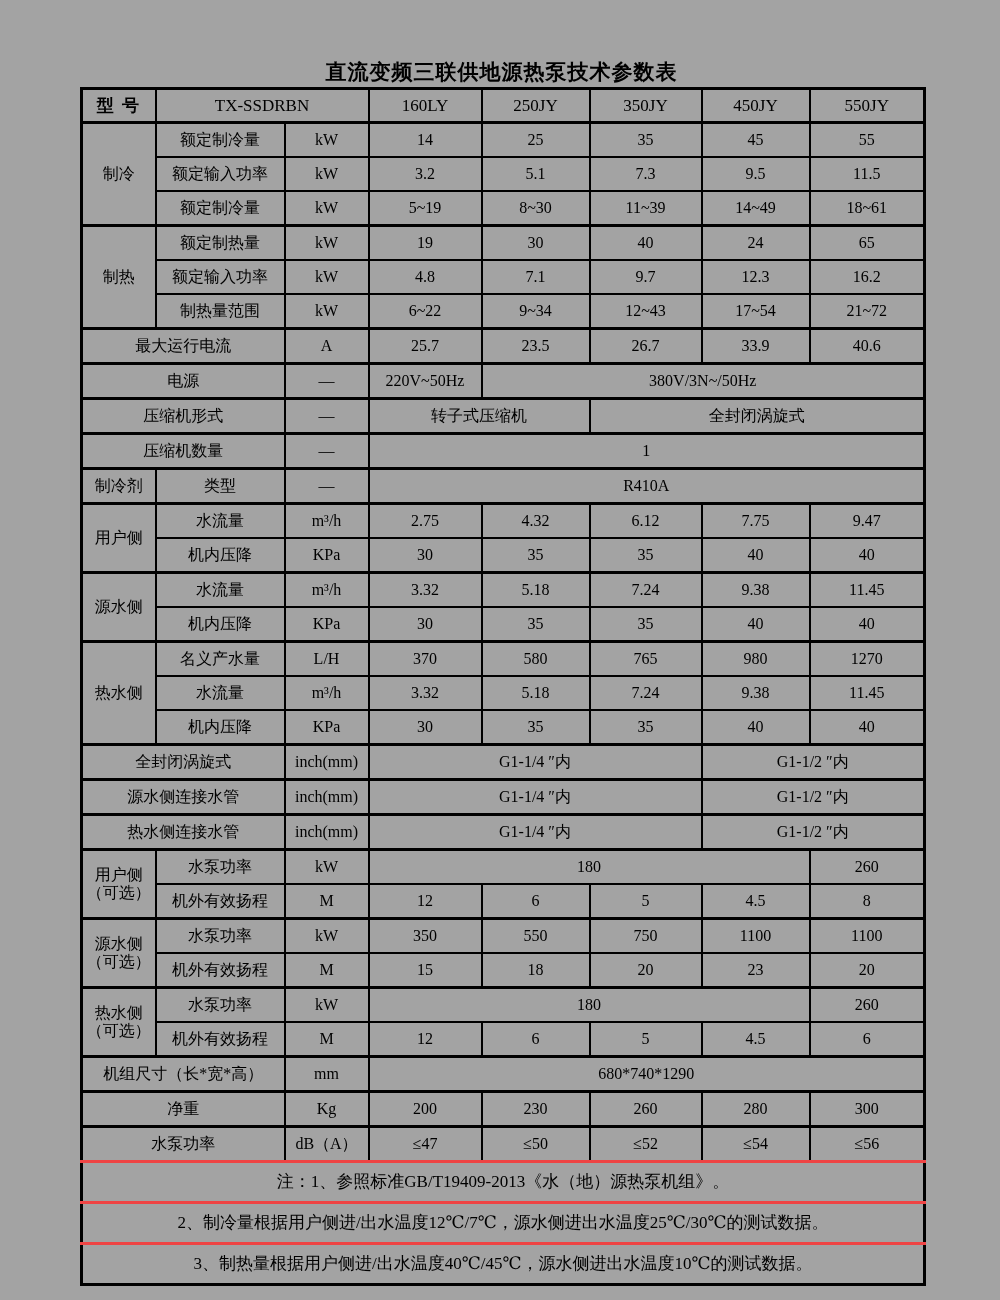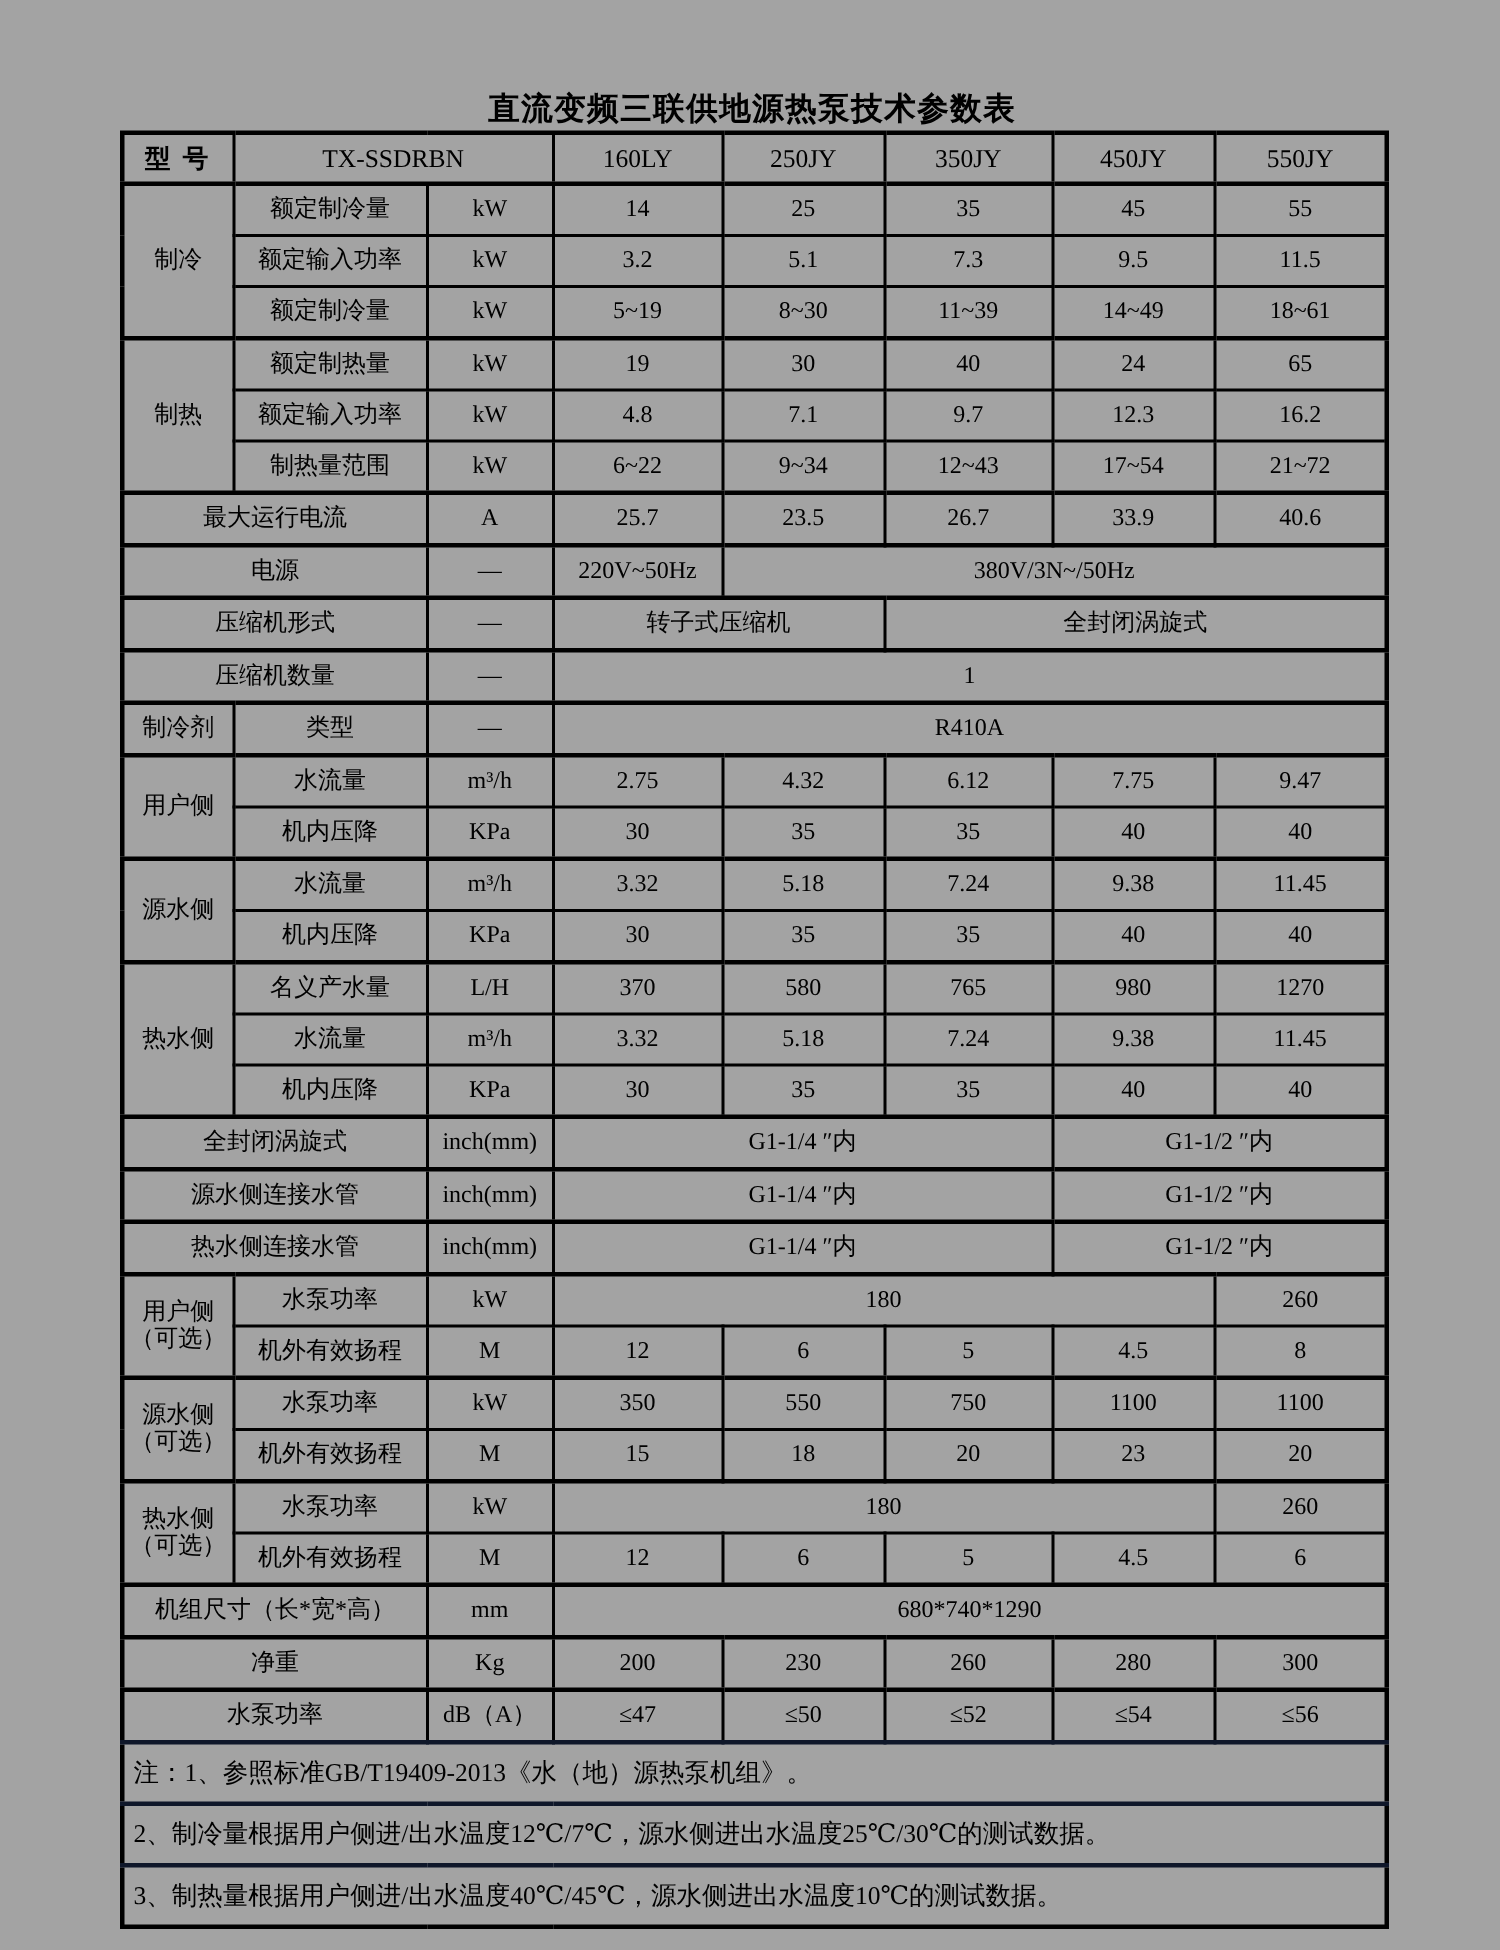--- a/index.html
+++ b/index.html
@@ -16,22 +16,22 @@
     border-collapse:collapse;table-layout:fixed;border:3px solid #000;
   }
   table.spec td{
     border:2px solid #000;text-align:center;vertical-align:middle;
     font-size:16px;padding:0;height:32px;line-height:1.15;overflow:hidden;
   }
   tr.g > td{border-top:3px solid #000;}
   tr.hdr td{font-size:17px;height:31px;}
   td.bold{font-weight:bold;letter-spacing:2px;}
   tr.note td{
-    text-align:left;padding:2px 6px;font-size:17px;height:34px;
-    border-top:3px solid #0f172a;
+    text-align:center;padding:2px 6px;font-size:17px;height:34px;
+    border-top:3px solid #ef4444;
   }
 </style>
 </head>
 <body>
 
 <div class="sheet">
   <div class="title">直流变频三联供地源热泵技术参数表</div>
 
   <table class="spec">
     <colgroup>

